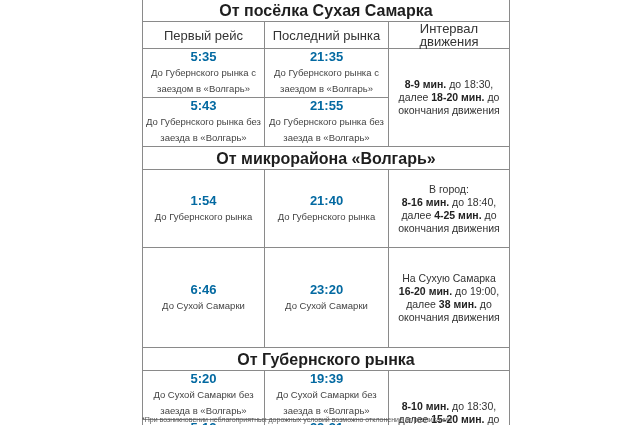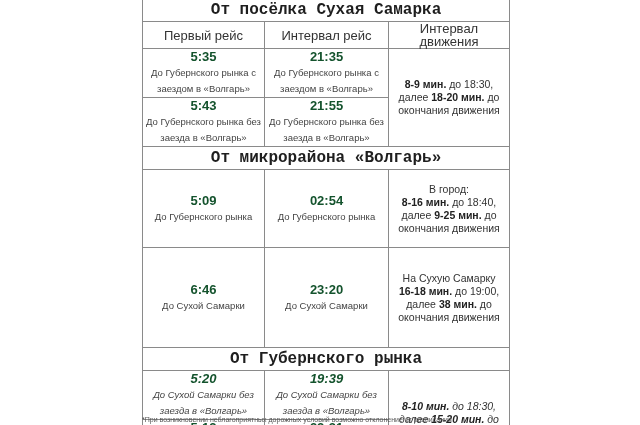--- a/index.html
+++ b/index.html
@@ -7,52 +7,52 @@
     width: 640px; height: 425px; background: #ffffff; position: relative; overflow: hidden;
     font-family: "Liberation Sans", "DejaVu Sans", sans-serif; color: #2a2a2a;
   }
   .sheet { position: absolute; left: 142px; top: -2px; width: 367px; }
   table.sched { border-collapse: collapse; width: 367px; table-layout: fixed; }
   table.sched td {
     border: 1px solid #8a8a8a; text-align: center; vertical-align: middle;
     padding: 0 2px; line-height: 13px;
   }
   col.c1 { width: 122px; } col.c2 { width: 124px; } col.c3 { width: 121px; }
-  .section { font-weight: bold; font-size: 16px; height: 22px; color: #1e1e1e; font-family: Liberation Mono, monospace; }
+  .section { font-weight: bold; font-size: 16px; height: 22px; color: #1e1e1e; }
   .colhead { font-size: 13px; height: 17px; color: #333; }
-  .time { display: block; font-weight: bold; font-size: 13px; line-height: 16px; color: #14532d; }
+  .time { display: block; font-weight: bold; font-size: 13px; line-height: 16px; color: #0369a1; }
   .dest { display: block; font-size: 9.5px; line-height: 16px; color: #444; }
   .interval { font-size: 10.5px; line-height: 15px; color: #333; }
   .interval b { font-weight: bold; color: #222; margin-top: 8px; }
   .note {
     position: absolute; left: 142px; top: 415px; width: 380px;
     font-size: 7px; color: #555; white-space: nowrap; line-height: 10px;
   }
   .r1 { height: 42px; } .r2 { height: 44px; }
   .r3 { height: 78px; } .r4 { height: 100px; }
-  .r5 { height: 46px; font-style: italic; } .r6 { height: 43px; }
+  .r5 { height: 46px; } .r6 { height: 43px; }
 </style>
 </head>
 <body>
 
 <div class="sheet">
 <table class="sched">
   <colgroup>
         <col class="c1">
         <col class="c2">
         <col class="c3">
       </colgroup>
 
   <tbody>
         <tr>
     <td colspan="3" class="section">От посёлка Сухая Самарка</td>
   </tr>
   <tr>
     <td class="colhead">Первый рейс</td>
-    <td class="colhead">Интервал рейс</td>
+    <td class="colhead">Последний рынка</td>
     <td class="colhead">Интервал движения</td>
   </tr>
   <tr class="r1">
     <td>
       <span class="time">5:35</span>
       <span class="dest">До Губернского рынка с заездом в «Волгарь»</span>
     </td>
     <td>
       <span class="time">21:35</span>
       <span class="dest">До Губернского рынка с заездом в «Волгарь»</span>
@@ -70,44 +70,44 @@
       <span class="time">21:55</span>
       <span class="dest">До Губернского рынка без заезда в «Волгарь»</span>
     </td>
   </tr>
 
   <tr>
     <td colspan="3" class="section">От микрорайона «Волгарь»</td>
   </tr>
   <tr class="r3">
     <td>
-      <span class="time">5:09</span>
+      <span class="time">1:54</span>
       <span class="dest">До Губернского рынка</span>
     </td>
     <td>
-      <span class="time">02:54</span>
+      <span class="time">21:40</span>
       <span class="dest">До Губернского рынка</span>
     </td>
     <td class="interval">
       <span>В город:</span><br>
-      <b>8-16 мин.</b><span> до 18:40, далее </span><b>9-25 мин.</b><span> до окончания движения</span>
+      <b>8-16 мин.</b><span> до 18:40, далее </span><b>4-25 мин.</b><span> до окончания движения</span>
     </td>
   </tr>
   <tr class="r4">
     <td>
       <span class="time">6:46</span>
       <span class="dest">До Сухой Самарки</span>
     </td>
     <td>
       <span class="time">23:20</span>
       <span class="dest">До Сухой Самарки</span>
     </td>
     <td class="interval">
-      <span>На Сухую Самарку</span><br>
-      <b>16-18 мин.</b><span> до 19:00, далее </span><b>38 мин.</b><span> до окончания движения</span>
+      <span>На Сухую Самарка</span><br>
+      <b>16-20 мин.</b><span> до 19:00, далее </span><b>38 мин.</b><span> до окончания движения</span>
     </td>
   </tr>
 
   <tr>
     <td colspan="3" class="section">От Губернского рынка</td>
   </tr>
   <tr class="r5">
     <td>
       <span class="time">5:20</span>
       <span class="dest">До Сухой Самарки без заезда в «Волгарь»</span>

